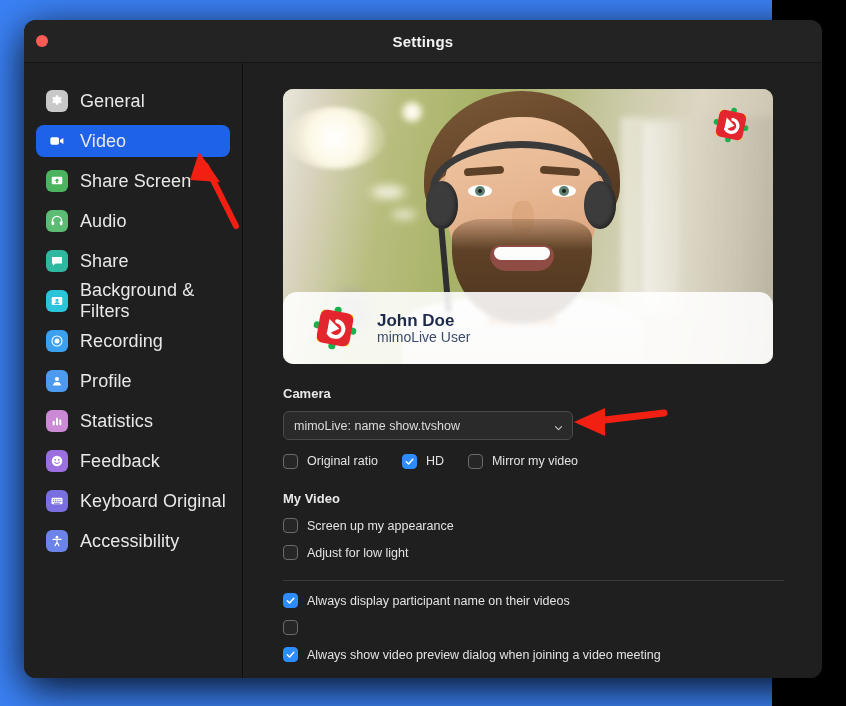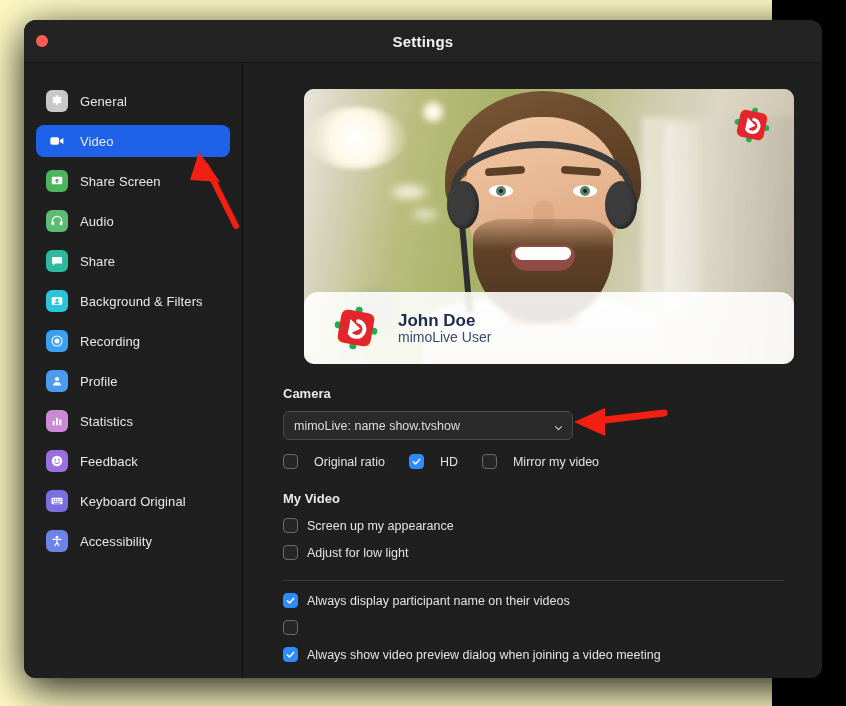--- a/index.html
+++ b/index.html
@@ -2,21 +2,21 @@
 <html><head>
 <meta charset="utf-8">
 <style>
   * { box-sizing: border-box; margin: 0; padding: 0; }
   html, body {
     width: 846px; height: 706px;
     background: #000000;
     font-family: "Liberation Sans", sans-serif;
     overflow: hidden;
   }
-  #root { position: relative; width: 772px; height: 706px; background: #fef9c3; }
+  #root { position: relative; width: 772px; height: 706px; background: #3b82f6; }
 
   
   .window {
     position: absolute;
     left: 24px; top: 20px;
     width: 798px; height: 658px;
     background: #1f1f1f;
     border-radius: 12px;
     overflow: hidden;
     box-shadow: 0 10px 40px rgba(0,0,0,.9);
@@ -51,21 +51,21 @@
   .nav-item {
     display: flex; align-items: center;
     height: 32px;
     margin: 0 12px 8px 12px;
     padding-left: 10px;
     border-radius: 8px;
     cursor: default;
   }
   .nav-item.active { background: #1f62ea; }
   .nav-label {
-    font-size: 13px; color: #e8e8e8;
+    font-size: 18px; color: #e8e8e8;
     margin-left: 12px; letter-spacing: .1px;
   }
   .nav-icon {
     width: 22px; height: 22px; border-radius: 6px;
     display: flex; align-items: center; justify-content: center;
     flex: 0 0 22px;
   }
   .nav-item.active .nav-icon { border-radius: 0; background: transparent !important; }
   .nav-icon svg { display: block; }
 
@@ -77,21 +77,20 @@
     overflow: hidden;
   }
 
   
   .preview {
     position: relative;
     width: 490px; height: 275px;
     border-radius: 10px;
     overflow: hidden;
     background: #b9bb92;
-    margin-left: 21px;
   }
   .preview-bg {
     position: absolute; inset: 0;
     background:
       radial-gradient(circle at 52% 40%, rgba(216,168,130,0.0) 0%, rgba(216,168,130,0) 22%, rgba(0,0,0,0) 23%),
       linear-gradient(100deg, #e9e6dc 0%, #d8d3bd 8%, #b8bd7d 22%, #a7b267 38%, #b9bd86 52%, #cfcdae 66%, #dcd6c3 78%, #cfc9b6 90%, #b9b2a0 100%);
   }
   .lamp {
     position: absolute; border-radius: 50%;
     background: radial-gradient(circle, #ffffff 0%, #fdf8e6 45%, rgba(250,245,220,0.35) 70%, rgba(250,245,220,0) 100%);
@@ -194,21 +193,21 @@
     border-radius: 6px;
     display: flex; align-items: center;
     padding: 0 26px 0 10px;
     color: #dcdcdc; font-size: 12.5px;
   }
   .select-caret {
     position: absolute; right: 9px; top: 50%; transform: translateY(-50%);
     width: 9px; height: 9px;
   }
   .cb-row { display: flex; align-items: center; margin-top: 14px; }
-  .cb-group { display: flex; align-items: center; gap: 7px; }
+  .cb-group { display: flex; align-items: flex-start; }
   .cb-group + .cb-group { margin-left: 24px; }
   .checkbox {
     width: 15px; height: 15px; border-radius: 4px;
     border: 1px solid #6b6b6b; background: #262626;
     flex: 0 0 15px;
     display: flex; align-items: center; justify-content: center;
   }
   .checkbox.checked { background: #2d8cff; border-color: #2d8cff; }
   .cb-label { font-size: 12.5px; color: #e2e2e2; margin-left: 9px; }
   .cb-stack .cb-row { margin-top: 12px; }

